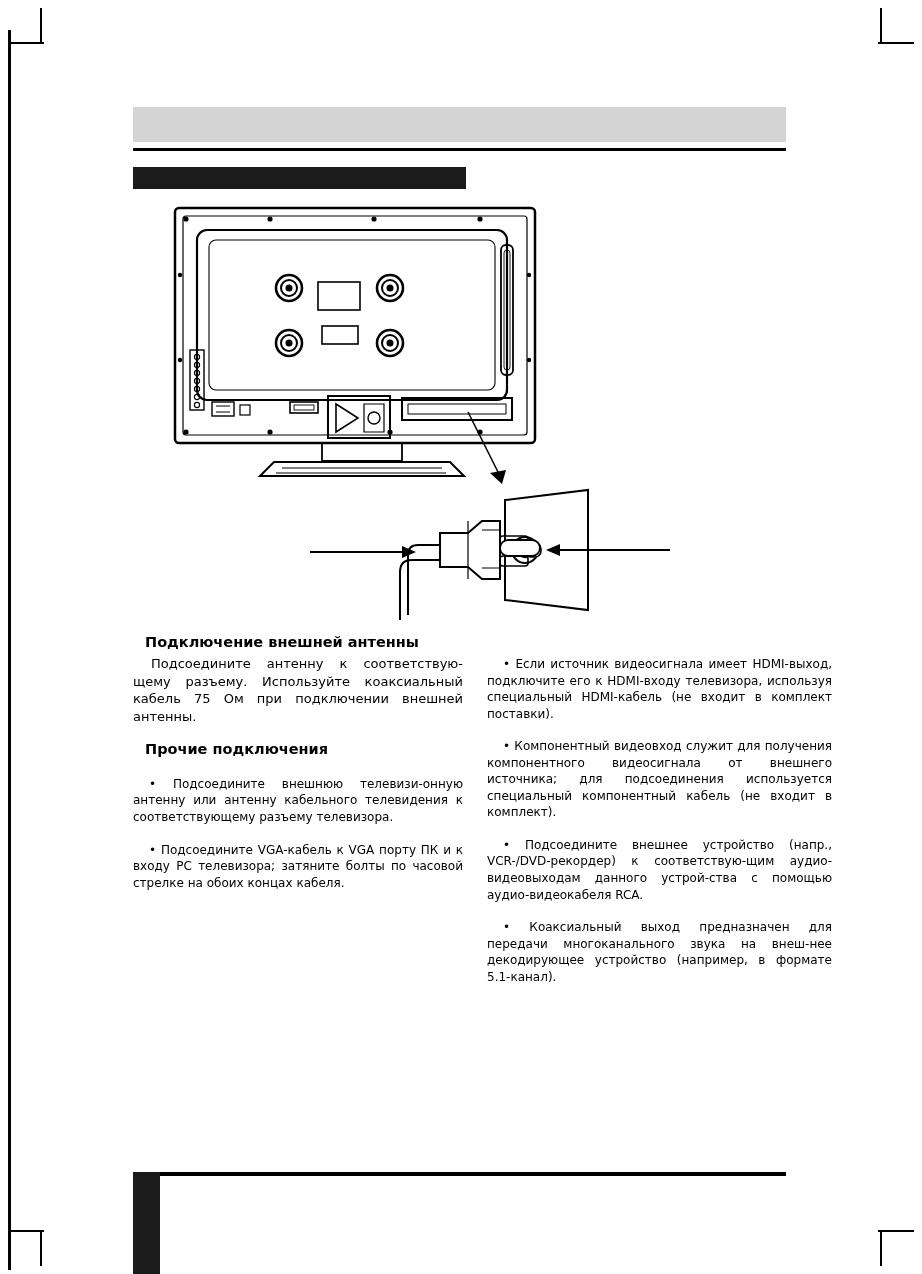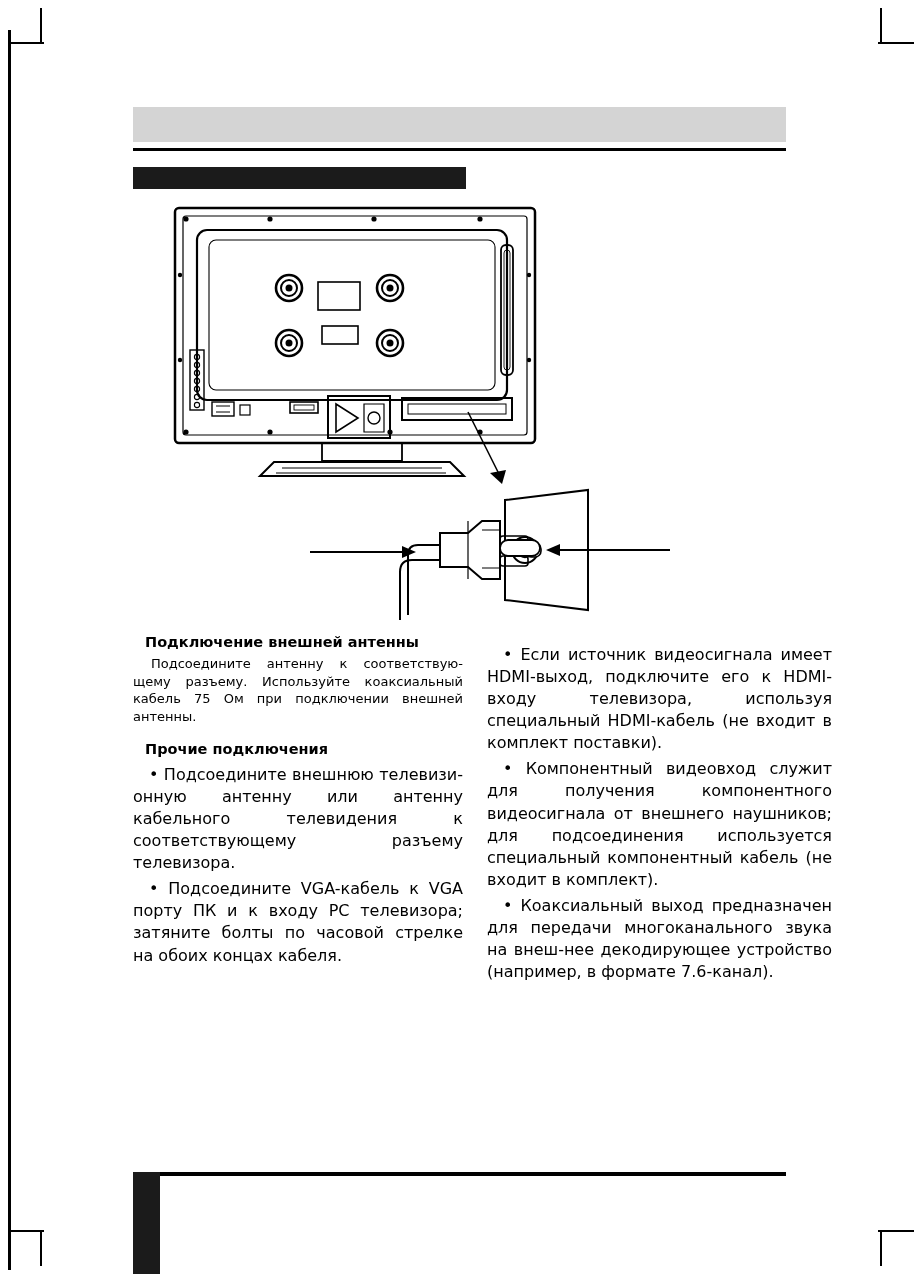--- a/index.html
+++ b/index.html
@@ -94,23 +94,23 @@
     padding-left: 12px;
   }
   .para {
     font-size: 13px;
     line-height: 1.38;
     margin: 0 0 1px 0;
     text-align: justify;
   }
   .para.indent { text-indent: 18px; }
   .bullet {
-    font-size: 16px;
+    font-size: 12px;
     line-height: 1.38;
-    margin: 4px 0 1px 0;
+    margin: 16px 0 1px 0;
     text-align: justify;
     text-indent: 16px;
   }
   .gap { height: 13px; }
   .gap-small { height: 6px; }
 
   
   #footer-rule {
     position: absolute;
     left: 160px;
@@ -260,21 +260,22 @@
     <div class="h2">Подключение внешней антенны</div>
     <div class="para indent">Подсоедините антенну к соответствую-щему разъему. Используйте коаксиальный кабель 75 Ом при подключении внешней антенны.</div>
     <div class="gap"></div>
     <div class="h2">Прочие подключения</div>
     <div class="bullet">• Подсоедините внешнюю телевизи-онную антенну или антенну кабельного телевидения к соответствующему разъему телевизора.</div>
     <div class="bullet">• Подсоедините VGA-кабель к VGA порту ПК и к входу PC телевизора; затяните болты по часовой стрелке на обоих концах кабеля.</div>
   </div>
 
   <div id="col-right">
     <div class="bullet">• Если источник видеосигнала имеет HDMI-выход, подключите его к HDMI-входу телевизора, используя специальный HDMI-кабель (не входит в комплект поставки).</div>
-    <div class="bullet">• Компонентный видеовход служит для получения компонентного видеосигнала от внешнего наушников; для подсоединения используется специальный компонентный кабель (не входит в комплект).</div>
-    <div class="bullet">• Коаксиальный выход предназначен для передачи многоканального звука на внеш-нее декодирующее устройство (например, в формате 7.6-канал).</div>
+    <div class="bullet">• Компонентный видеовход служит для получения компонентного видеосигнала от внешнего источника; для подсоединения используется специальный компонентный кабель (не входит в комплект).</div>
+    <div class="bullet">• Подсоедините внешнее устройство (напр., VCR-/DVD-рекордер) к соответствую-щим аудио-видеовыходам данного устрой-ства с помощью аудио-видеокабеля RCA.</div>
+    <div class="bullet">• Коаксиальный выход предназначен для передачи многоканального звука на внеш-нее декодирующее устройство (например, в формате 5.1-канал).</div>
     <div class="gap-small"></div>
   </div>
 
   <div id="footer-rule"></div>
   <div id="footer-tab"></div>
 
 </div>
 
 </body></html>

